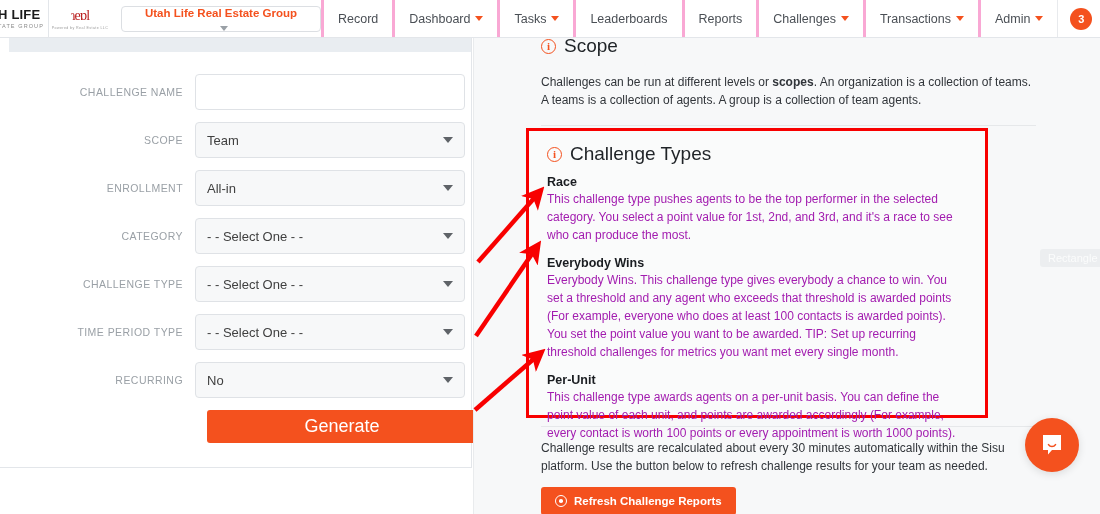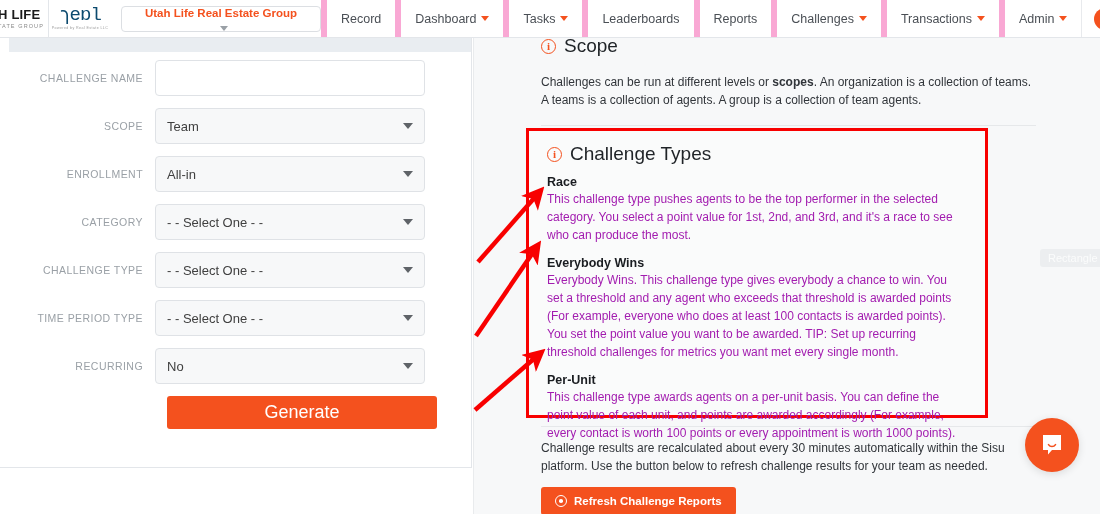--- a/index.html
+++ b/index.html
@@ -36,22 +36,22 @@
     font-size: 5.5px; color:#8a8a8a; letter-spacing:1.1px;
     white-space: nowrap; margin-left:-2px; margin-top:2px; line-height:6px;
   }
   .nav-divider { width:1px; height:100%; background:#e3e6ea; }
 
   .logo-real {
     width: 62px; height:38px; display:flex; flex-direction:column;
     align-items:center; justify-content:center;
   }
   .logo-real .rmark {
-    font-size:19px; font-weight:400; color:#0c4a6e; letter-spacing:-1px;
-    line-height:17px; transform: scaleX(1); font-family:Liberation Mono, monospace;
+    font-size:14px; font-weight:400; color:#b91c1c; letter-spacing:-1px;
+    line-height:17px; transform: scaleX(1); font-family:Liberation Serif, serif;
   }
   .logo-real .rsub {
     font-size:3.6px; color:#9a9a9a; letter-spacing:.4px; line-height:5px; margin-top:2px;
     white-space:nowrap;
   }
 
   .org-select {
     margin-left: 10px;
     width: 200px; height: 26px;
     border: 1px solid #dcdfe3; border-radius: 4px;
@@ -69,21 +69,21 @@
     width:0;height:0;border-left:4px solid transparent;border-right:4px solid transparent;
     border-top:5px solid #9aa0a6; margin-left:6px; flex:none;
   }
 
   .nav-spacer { flex: 1 1 auto; }
 
   .nav-items { display:flex; align-items:stretch; height:100%; }
   .nav-item {
     display:flex; align-items:center; justify-content:flex-start;
     padding: 0 14px; height:100%;
-    border-left: 6px solid #f9a8d4;
+    border-left: 3px solid #f9a8d4;
     font-size: 12.5px; color:#4a4f55; white-space:nowrap; cursor:pointer;
     gap: 5px;
   }
   .nav-item:last-child { border-right: none; }
   .caret-orange {
     width:0;height:0;border-left:4px solid transparent;border-right:4px solid transparent;
     border-top:5px solid #f4511e; display:inline-block;
   }
   .nav-badge-wrap {
     display:flex; align-items:center; justify-content:center;
@@ -101,21 +101,21 @@
     background:#fff;
     border-right:1px solid #e3e6ea;
     border-bottom:1px solid #e3e6ea;
   }
   #panel-head {
     position:absolute; left:9px; top:0px; width: 462px; height:14px;
     background:#e9edf1;
   }
 
   #form {
-    position:absolute; left:0; top:22px; width:472px;
+    position:absolute; left:0; top:36px; width:472px;padding-left:40px;
   }
   .form-row {
     display:flex; align-items:center; justify-content:flex-start;
     margin-bottom: 12px; height: 36px;
   }
   .form-label {
     width: 155px; text-align:right; padding-right:12px;
     font-size:10.5px; color:#9aa0a6; letter-spacing:.45px;
     text-transform:uppercase; white-space:nowrap;
   }

